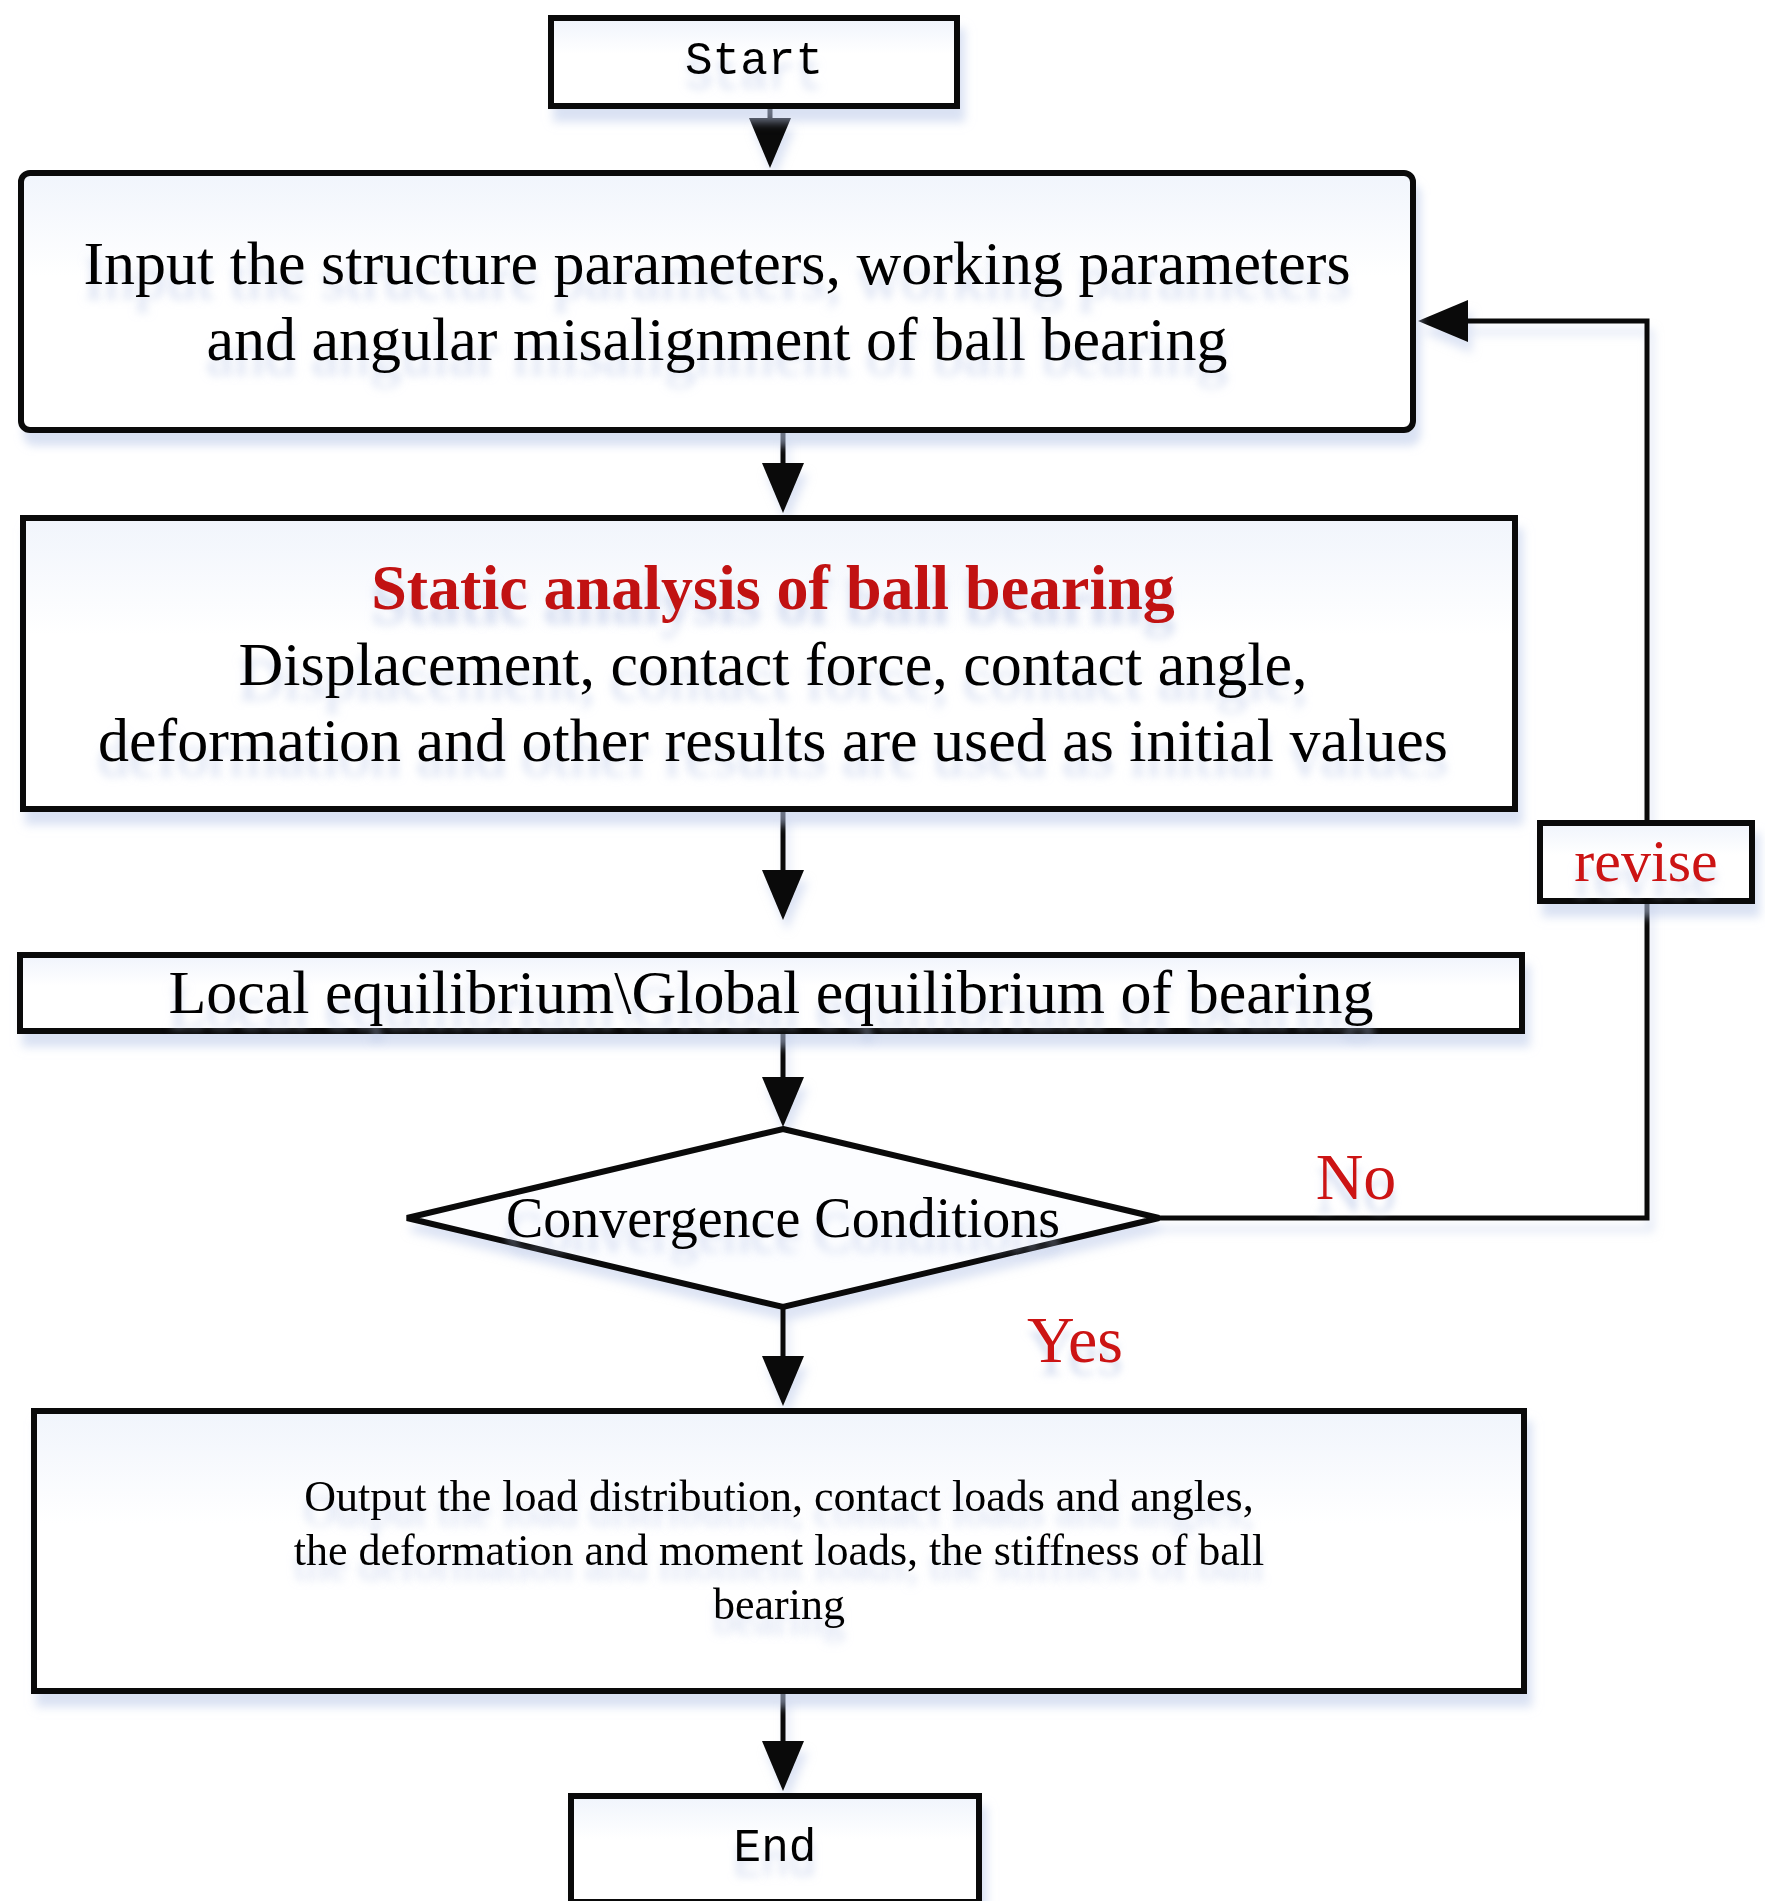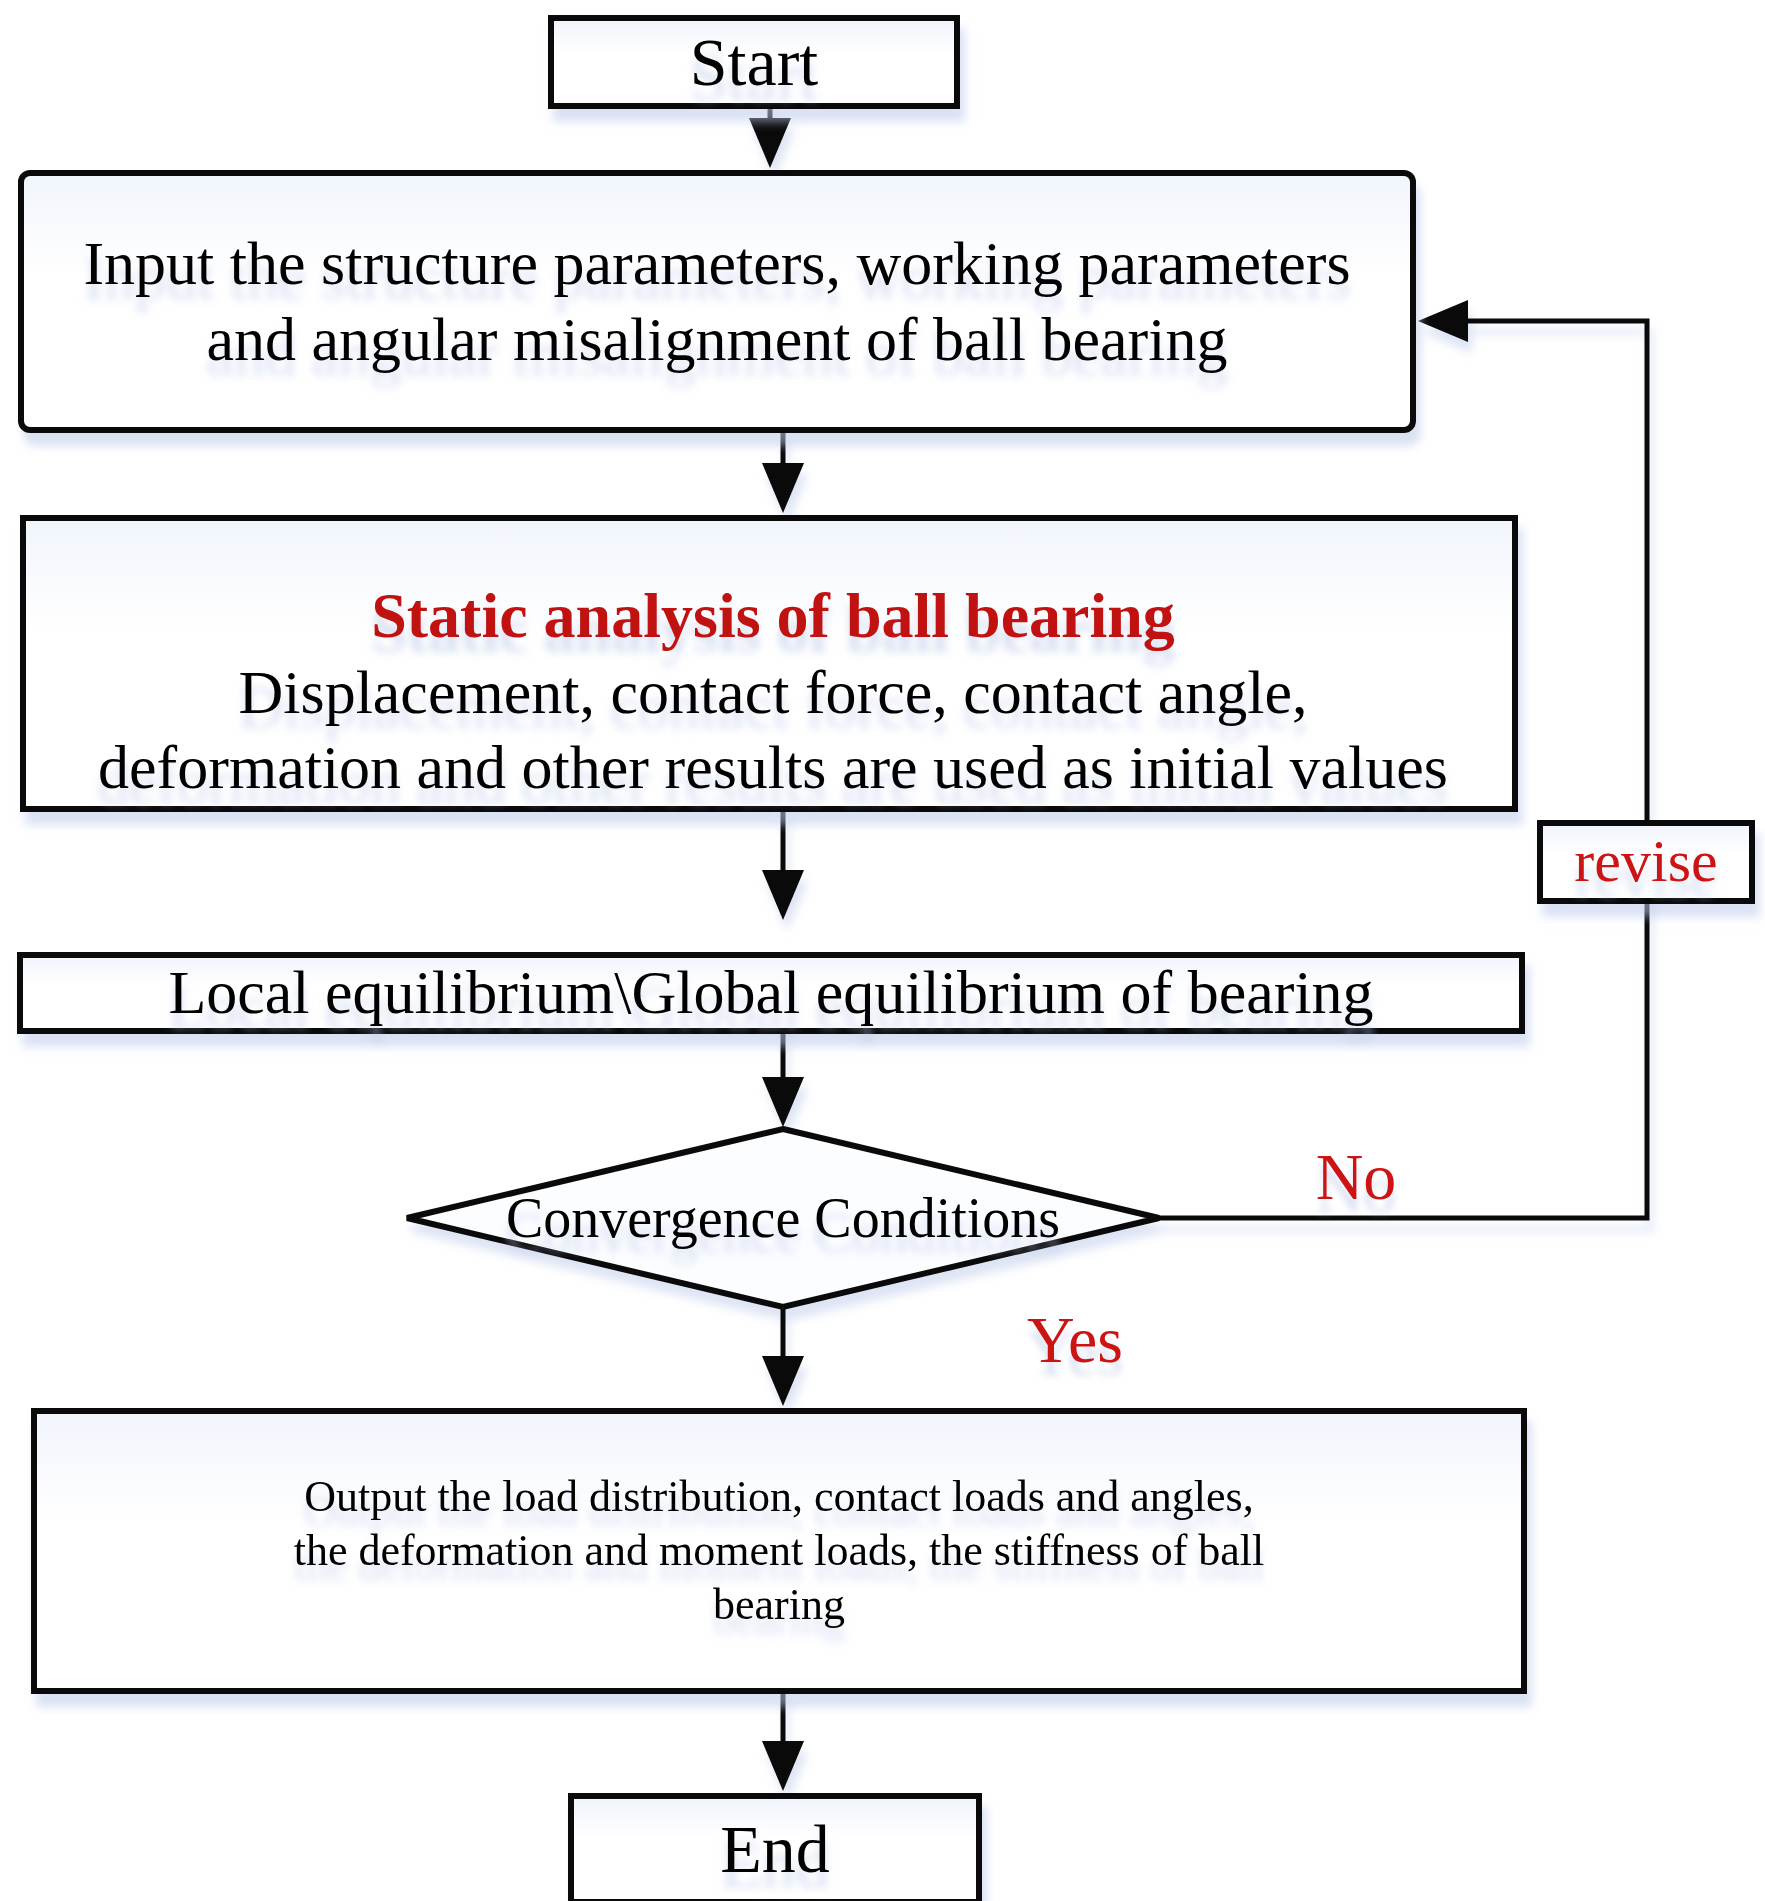--- a/index.html
+++ b/index.html
@@ -25,22 +25,22 @@
     display:flex;align-items:center;justify-content:center;
     text-align:center;
     box-shadow:5px 13px 9px rgba(188,202,234,.55);
   }
   .txt{
     text-shadow:0 15px 8px rgba(186,200,232,.6);
     white-space:pre-line;
     line-height:1.22;
   }
   .body-txt{font-size:62px;}
-  .terminal-txt{font-size:68px;}
-  .static-stack{display:flex;flex-direction:column;align-items:center;justify-content:flex-end;padding-left:8px;}
+  .terminal-txt{font-size:46px;font-family:Liberation Mono, monospace;}
+  .static-stack{display:flex;flex-direction:column;align-items:center;justify-content:center;padding-left:8px;}
   .heading-txt{font-size:64px;font-weight:bold;color:#c11212;}
   .free-label{
     position:absolute;z-index:3;
     display:flex;align-items:center;justify-content:center;
     text-align:center;
     color:#cc1414;
     text-shadow:0 13px 7px rgba(186,200,232,.6);
   }
   .decision-label{
     position:absolute;z-index:3;

